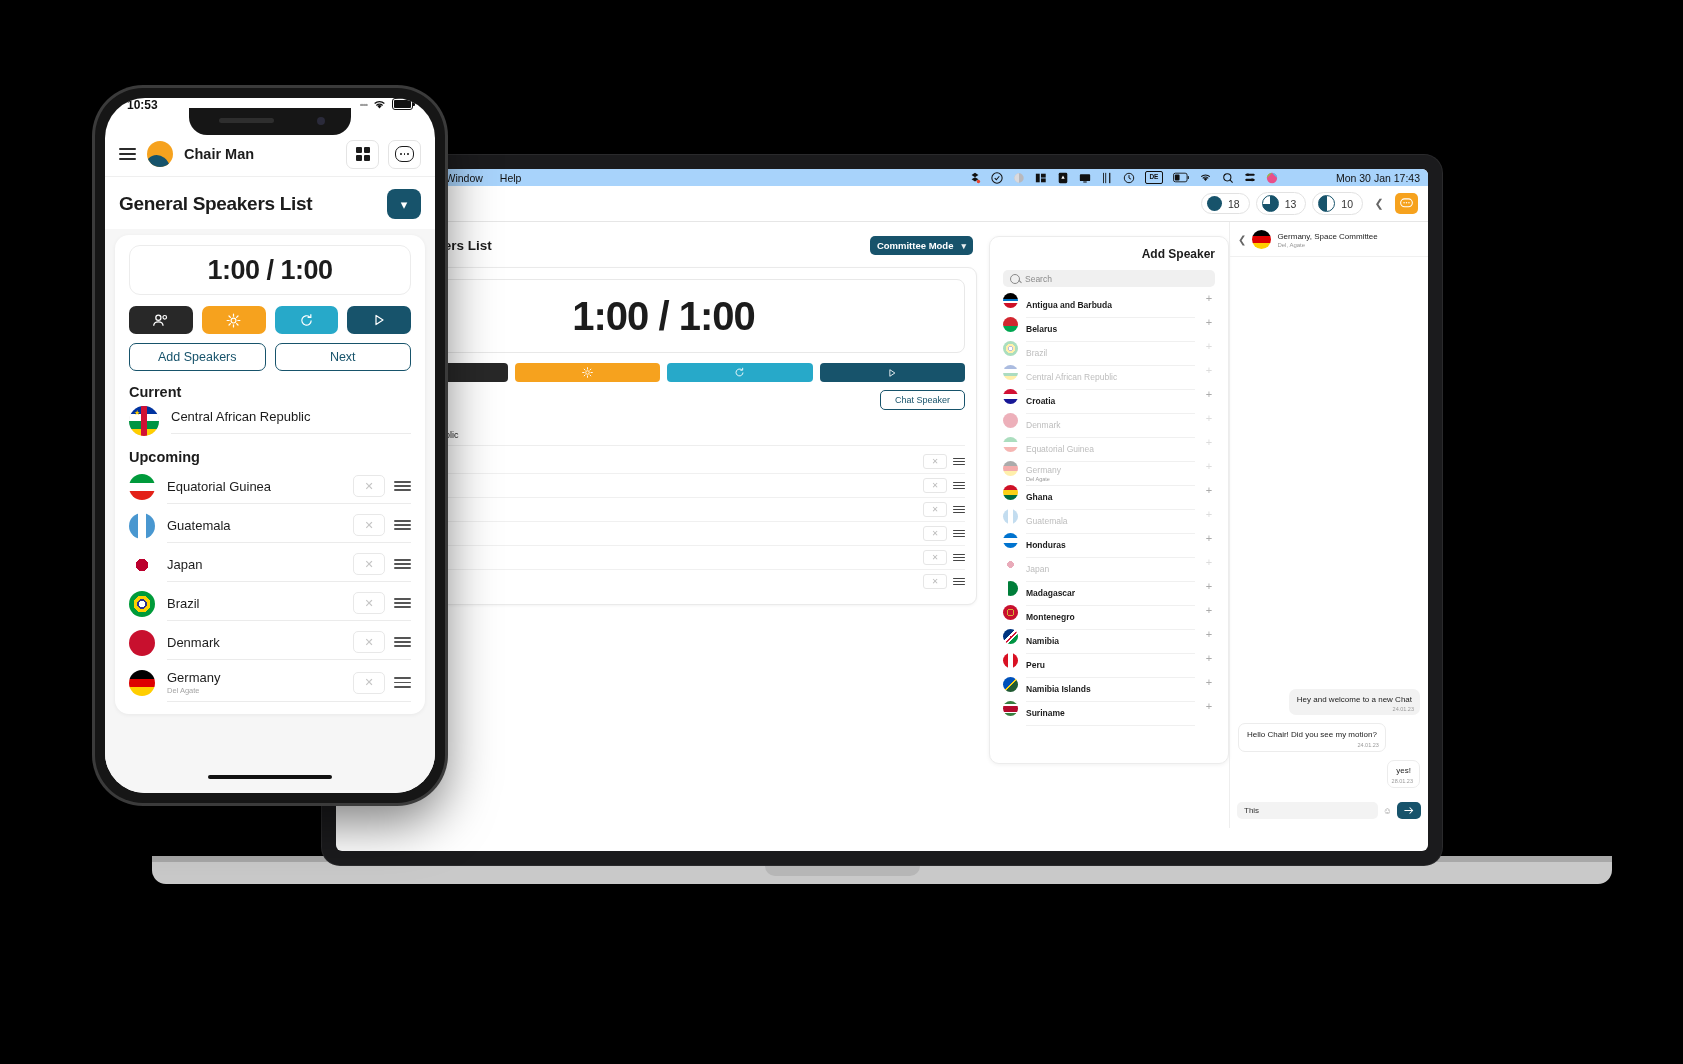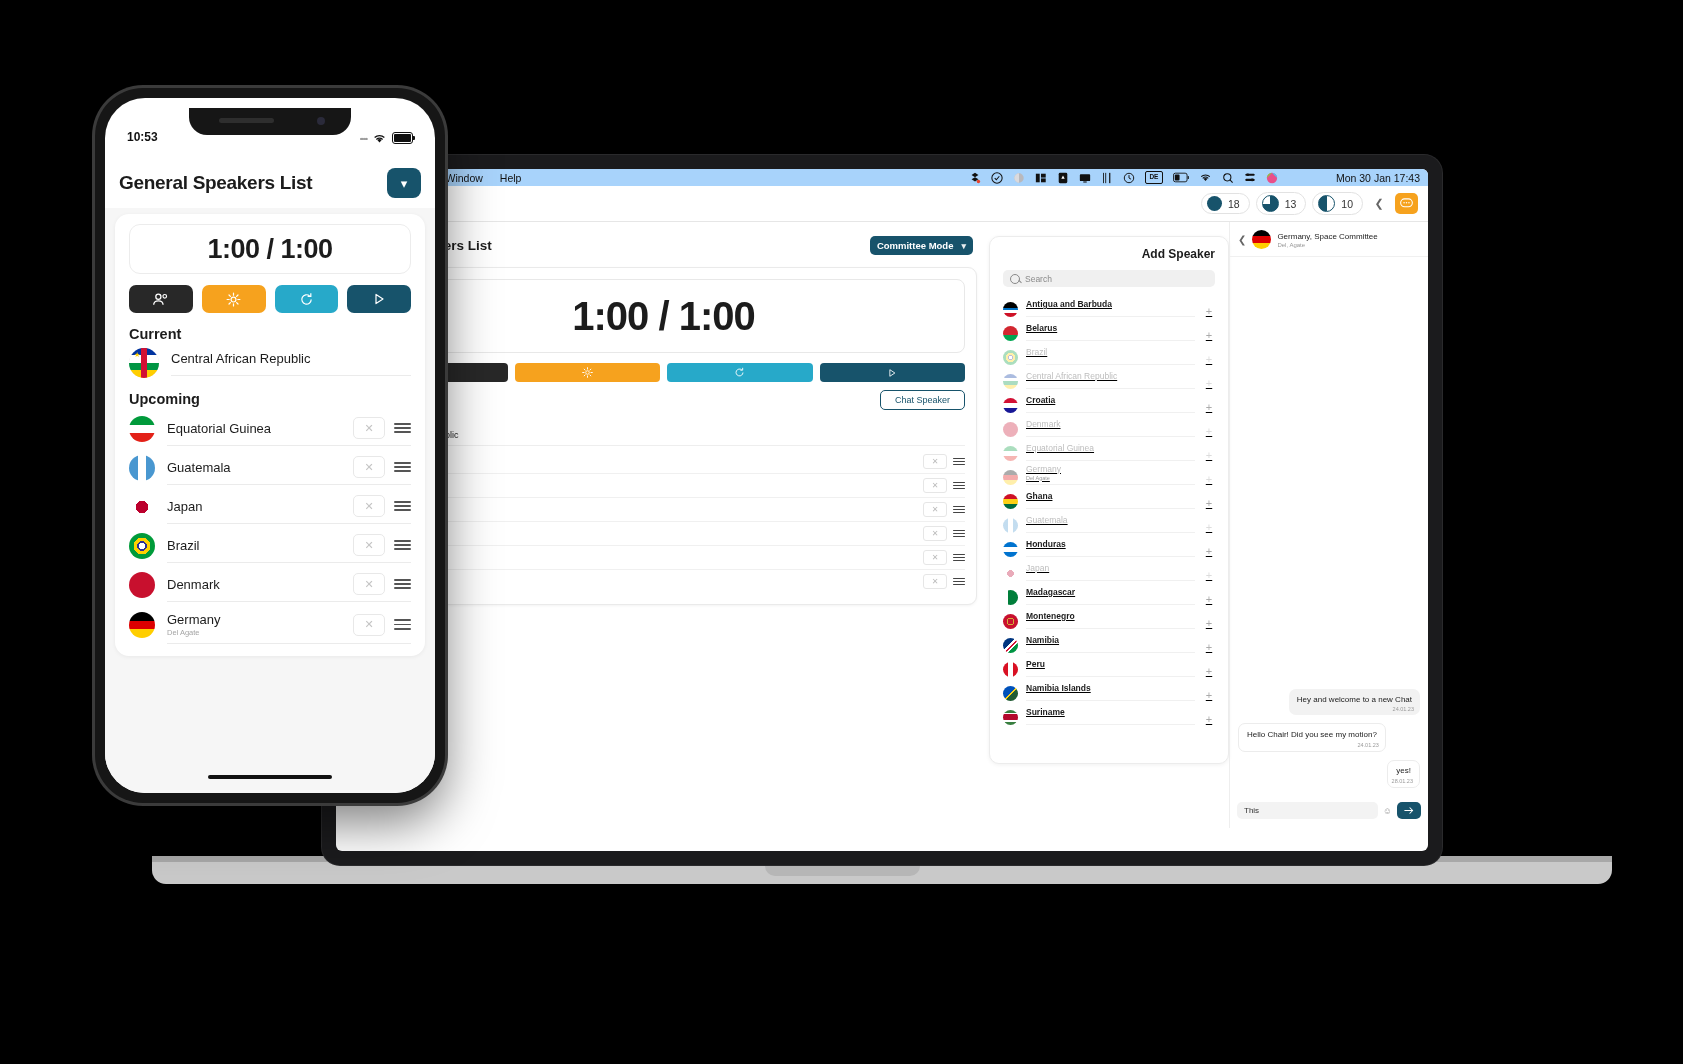--- a/index.html
+++ b/index.html
@@ -64,21 +64,21 @@
   .hmb i{height:1.4px;background:#444;display:block;border-radius:1px;}
 
   
   .add-card{background:#fff;border:1px solid #ececec;border-radius:10px;padding:10px 0 6px;box-shadow:0 1px 4px rgba(0,0,0,.06);height:510px;overflow:hidden;}
   .add-title{font-size:12px;font-weight:700;color:#1c1c1c;padding:0 13px 9px;text-align:right;}
   .search-box{margin:0 13px 6px;background:#f0f0f0;border-radius:5px;height:17px;display:flex;align-items:center;gap:5px;padding:0 7px;}
   .search-box .mag{width:8px;height:8px;border:1.2px solid #8a8a8a;border-radius:50%;position:relative;flex:none;}
   .search-box .mag:after{content:"";position:absolute;width:4px;height:1.2px;background:#8a8a8a;right:-3px;bottom:0;transform:rotate(45deg);}
   .search-ph{font-size:8.5px;color:#8a8a8a;}
   .add-scroll{padding:0 13px;}
-  .add-row{display:flex;align-items:flex-end;gap:8px;height:24px;text-decoration:underline;}
+  .add-row{display:flex;align-items:flex-start;gap:8px;height:24px;}
   .add-name-wrap{flex:1;display:flex;flex-direction:column;justify-content:center;border-bottom:1px solid #f0f0f0;height:100%;min-width:0;}
   .add-name{font-size:8.5px;color:#1c1c1c;font-weight:600;white-space:nowrap;overflow:hidden;}
   .add-sub{font-size:5.5px;color:#9a9a9a;margin-top:1px;}
   .add-row.dim .add-name{color:#bdbdbd;font-weight:400;}
   .add-row.dim .flag{opacity:.33;}
   .plus{width:12px;color:#aaa;font-size:11px;text-align:center;line-height:1;}
   .add-row.dim .plus{color:#dcdcdc;}
 
   
   .chat-head{display:flex;align-items:center;gap:6px;padding:8px 8px 7px;border-bottom:1px solid #f0f0f0;}
@@ -95,21 +95,21 @@
   .ci-field{flex:1;background:#f3f3f3;border-radius:5px;height:17px;display:flex;align-items:center;padding:0 7px;font-size:8px;color:#333;}
   .ci-emoji{font-size:9px;color:#999;}
   .ci-send{width:24px;height:17px;border-radius:5px;background:#17536b;color:#fff;display:flex;align-items:center;justify-content:center;font-size:9px;}
 
   
   .phone{position:absolute;left:95px;top:88px;width:350px;height:715px;background:#161616;border-radius:48px;box-shadow:0 0 0 3px #3b3b3b, 0 20px 50px rgba(0,0,0,.5);}
   .phone-screen{position:absolute;left:10px;top:10px;right:10px;bottom:10px;background:#fff;border-radius:40px;overflow:hidden;display:flex;flex-direction:column;}
   .notch{position:absolute;left:50%;transform:translateX(-50%);top:10px;width:162px;height:27px;background:#161616;border-radius:0 0 18px 18px;z-index:5;}
   .notch .spk{position:absolute;left:30px;top:10px;width:55px;height:5px;border-radius:3px;background:#2e2e2e;}
   .notch .cam{position:absolute;right:26px;top:9px;width:8px;height:8px;border-radius:50%;background:#2a2a3a;}
-  .status{height:34px;display:flex;align-items:flex-end;padding:12px 22px;font-size:12px;font-weight:600;color:#111;position:relative;z-index:6;}
+  .status{height:34px;display:flex;align-items:flex-start;padding:0 22px;font-size:12px;font-weight:600;color:#111;position:relative;z-index:6;}
   .status .right{margin-left:auto;display:flex;align-items:center;gap:5px;}
   .dots{font-size:8px;color:#999;letter-spacing:-1px;}
   .batt{width:19px;height:10px;border:1.3px solid #111;border-radius:3px;position:relative;}
   .batt:before{content:"";position:absolute;inset:1.3px;background:#111;border-radius:1px;}
   .batt:after{content:"";position:absolute;right:-3px;top:3px;width:1.6px;height:4px;background:#111;border-radius:0 1px 1px 0;}
 
   .p-nav{height:44px;display:flex;align-items:center;padding:0 14px;gap:11px;border-bottom:1px solid #efefef;}
   .burger{display:flex;flex-direction:column;gap:3px;width:17px;}
   .burger i{height:2px;background:#2b2b2b;border-radius:1px;}
   .logo{width:26px;height:26px;border-radius:50%;background:#f6a21e;display:flex;align-items:center;justify-content:center;position:relative;overflow:hidden;}
@@ -591,20 +591,46 @@
           <span class="dots">••••</span>
           <svg width="15" height="11" viewBox="0 0 16 12">
               <path d="M8 10.3 5.6 7.6a3.6 3.6 0 014.8 0z" fill="#111"></path>
               <path d="M2.7 5a7.6 7.6 0 0110.6 0" stroke="#111" stroke-width="1.4" fill="none"></path>
               <path d="M4.6 7a5 5 0 016.8 0" stroke="#111" stroke-width="1.4" fill="none"></path>
             </svg>
           <span class="batt"></span>
         </span>
       </div>
 
+      <div class="p-nav">
+        <span class="burger">
+            <i></i>
+            <i></i>
+            <i></i>
+          </span>
+        <span class="logo"></span>
+        <span class="p-title">Chair Man</span>
+        <span class="p-actions">
+          <span class="p-ibtn">
+            <span class="grid4">
+                <i></i>
+                <i></i>
+                <i></i>
+                <i></i>
+              </span>
+          </span>
+          <span class="p-ibtn">
+            <span class="bubble-ico">
+                <b></b>
+                <b></b>
+                <b></b>
+              </span>
+          </span>
+        </span>
+      </div>
 
       <div class="p-sect">
         <h2>General Speakers List</h2>
         <span class="p-chev">▾</span>
       </div>
 
       <div class="p-body">
         <div class="p-card">
           <div class="p-timer">
             <span>1:00 / 1:00</span>
@@ -629,20 +655,24 @@
               <svg width="15" height="15" viewBox="0 0 16 16">
                   <path d="M13 8a5 5 0 11-1.7-3.8" fill="none" stroke="#fff" stroke-width="1.3"></path>
                   <path d="M12.6 1.2v3.4H9.2" fill="none" stroke="#fff" stroke-width="1.3"></path>
                 </svg>
             </div>
             <div class="p-btn navy">
               <svg width="14" height="14" viewBox="0 0 14 14">
                   <path d="M4 2.4 11 7 4 11.6z" fill="none" stroke="#fff" stroke-width="1.2" stroke-linejoin="round"></path>
                 </svg>
             </div>
+          </div>
+          <div class="p-out">
+            <button>Add Speakers</button>
+            <button>Next</button>
           </div>
 
           <div class="p-lab">Current</div>
           <div class="p-cur">
             <span class="flag" style="width:30px;height:30px;">
               <span style="position:absolute;inset:0;background:linear-gradient(#0033a0 0 25%,#fff 25% 50%,#009543 50% 75%,#ffce00 75% 100%);"></span>
               <span style="position:absolute;left:50%;top:0;bottom:0;width:6px;margin-left:-3px;background:#d21034;"></span>
               <span style="position:absolute;left:5px;top:3px;color:#ffce00;font-size:7px;">★</span>
             </span>
             <span class="nm">Central African Republic</span>

